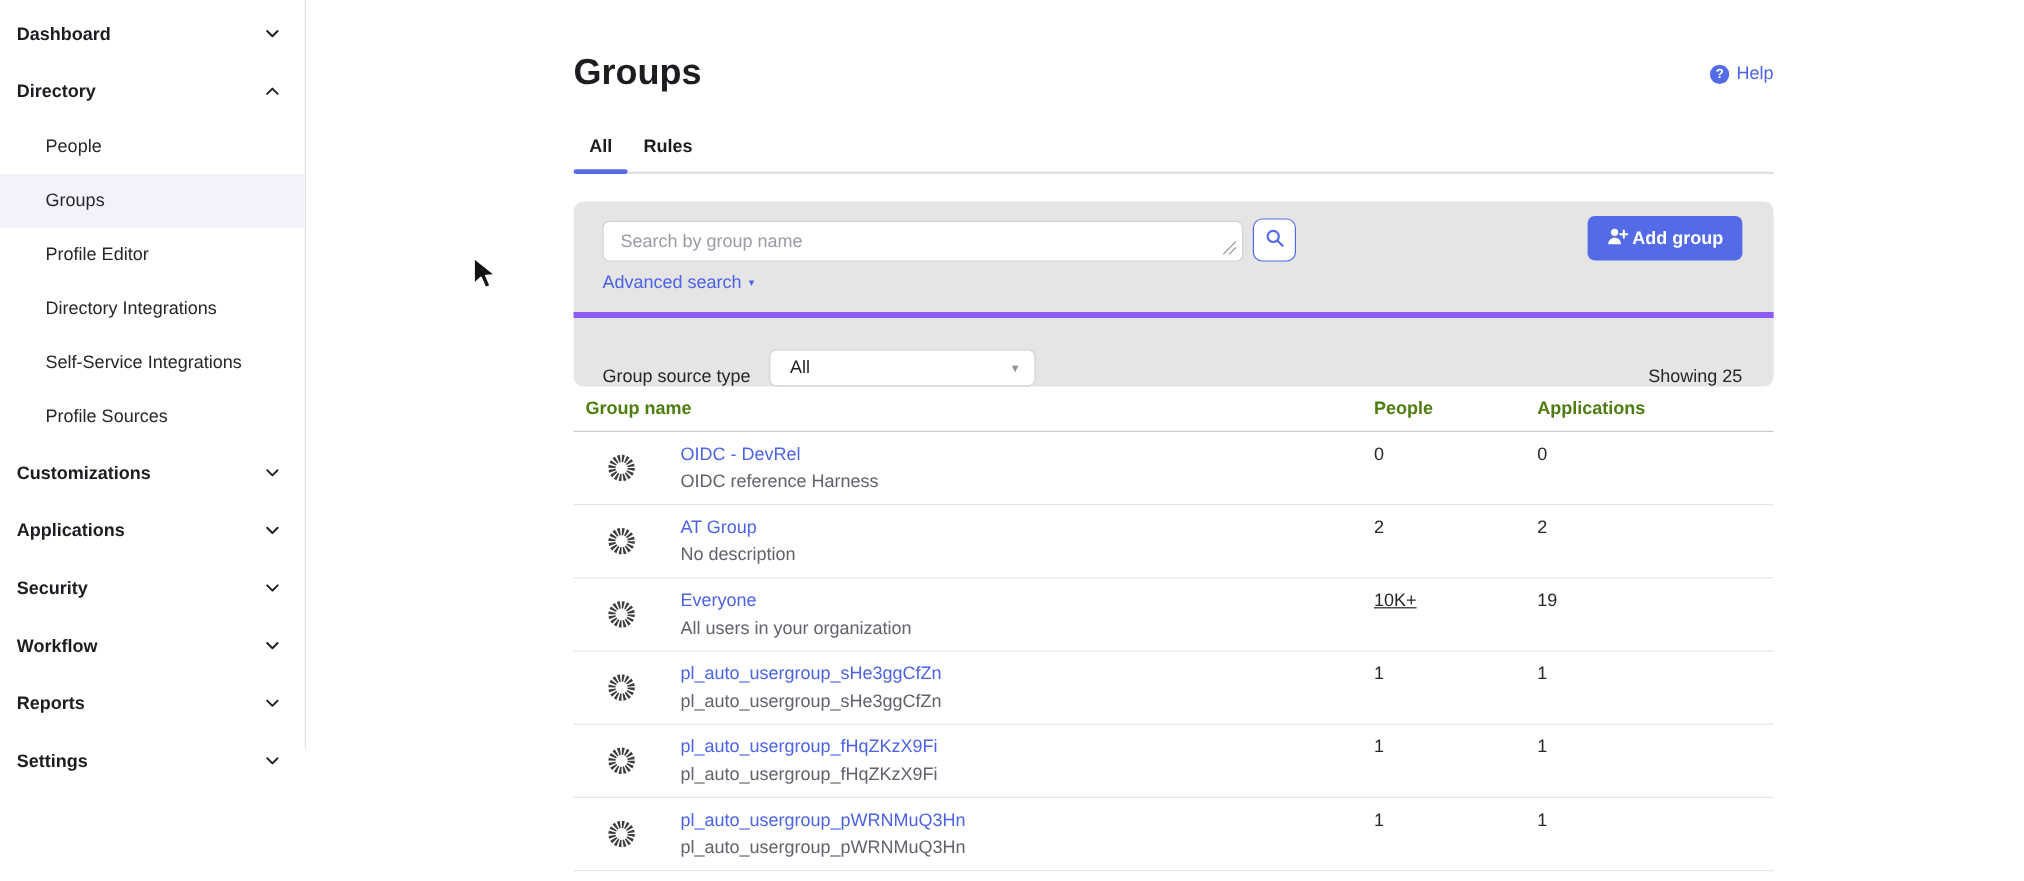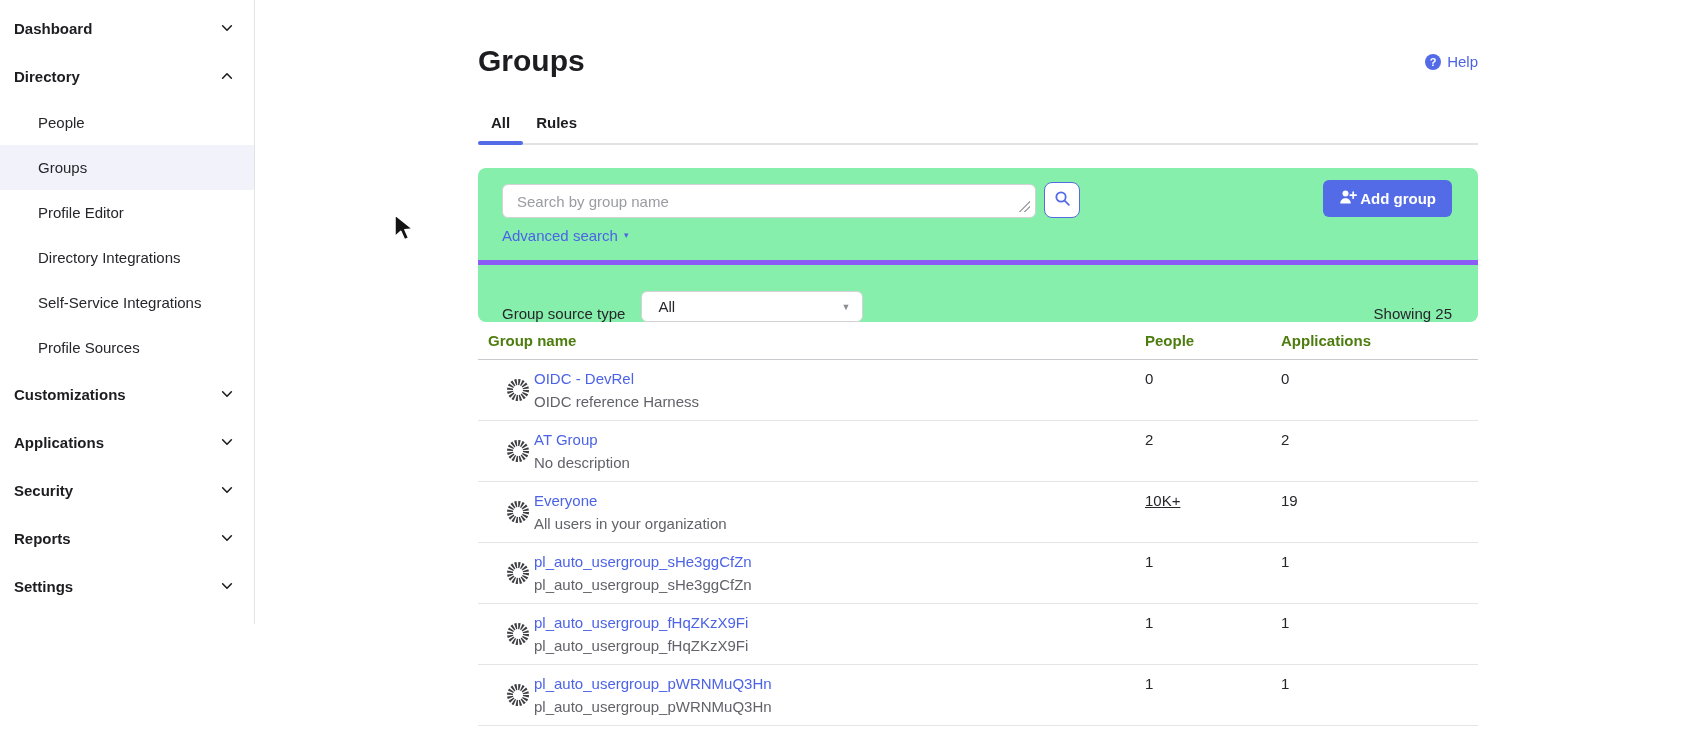--- a/index.html
+++ b/index.html
@@ -26,21 +26,21 @@
                 font-size:11px; font-weight:bold; display:flex; align-items:center; justify-content:center; }
 
   .page-title { padding-top:44px; font-size:30px; font-weight:600; color:#1d1d21; }
 
   .tab-bar { display:flex; margin-top:36px; border-bottom:2px solid #e2e2e5; }
   .tab { padding:0 13px 12px; font-size:15px; font-weight:bold; color:#1d1d21; position:relative; cursor:pointer; }
   .tab.active::after { content:""; position:absolute; left:0; right:0; bottom:-2px; height:4px;
                        background:#546be7; border-radius:2px; }
 
   
-  .card { margin-top:23px; width:1000px; background:#86efac; border-radius:8px; }
+  .card { margin-top:23px; width:1000px; background:#e5e5e5; border-radius:8px; }
   .card-top { position:relative; height:92px; }
   .search-wrap { position:absolute; left:24px; top:16px; width:534px; height:34px; }
   .search-input { width:100%; height:100%; border:1px solid #d2d2d7; border-radius:6px;
                   padding:0 26px 0 14px; font-size:15px; color:#272727; background:#fff;
                   font-family:"Liberation Sans", sans-serif; outline:none; }
   .search-input::placeholder { color:#9b9ba3; }
   .grip { position:absolute; right:6px; bottom:6px; width:11px; height:11px;
           background:linear-gradient(135deg, transparent 0 48%, #a8a8ae 48% 56%,
                      transparent 56% 70%, #a8a8ae 70% 78%, transparent 78%); }
   .search-btn { position:absolute; left:566px; top:14px; width:36px; height:36px;
@@ -62,21 +62,21 @@
   .dd-caret { color:#8d8d93; font-size:9px; }
   .showing { margin-left:auto; font-size:15px; color:#26262b; }
 
   
   .thead { display:flex; height:38px; align-items:center; border-bottom:1px solid #cacace;
            font-size:15px; font-weight:bold; color:#4d7c0f; }
   .col-name { width:667px; padding-left:10px; }
   .col-people { width:136px; }
   .col-apps { flex:1; }
   .trow { display:flex; height:61px; border-bottom:1px solid #e5e5e8; }
-  .trow .col-name { display:flex; gap:3px; padding-left:27px; }
+  .trow .col-name { display:flex; gap:36px; padding-left:27px; }
   .gicon { align-self:center; width:26px; height:26px; flex:none; }
   .gtext { padding-top:9px; }
   .gname { font-size:15px; line-height:20px; color:#4c63e6; cursor:pointer; }
   .gdesc { font-size:15px; line-height:20px; color:#62626a; margin-top:3px; }
   .trow .col-people, .trow .col-apps { padding-top:9px; font-size:15px; line-height:20px; color:#26262b; }
   .num-link { text-decoration:underline; cursor:pointer; }
 
   .cursor { position:absolute; left:392px; top:214px; pointer-events:none; }
 </style>
 </head>
@@ -128,20 +128,28 @@
   <div class="nav-top">
     <span>Applications</span>
     <span class="chev">
       <svg width="14" height="14" viewBox="0 0 16 16">
           <path d="M3 5.5 l5 5 5-5" fill="none" stroke="#1d1d21" stroke-width="1.8" stroke-linecap="round" stroke-linejoin="round"></path>
         </svg>
     </span>
   </div>
   <div class="nav-top">
     <span>Security</span>
+    <span class="chev">
+      <svg width="14" height="14" viewBox="0 0 16 16">
+          <path d="M3 5.5 l5 5 5-5" fill="none" stroke="#1d1d21" stroke-width="1.8" stroke-linecap="round" stroke-linejoin="round"></path>
+        </svg>
+    </span>
+  </div>
+  <div class="nav-top">
+    <span>Workflow</span>
     <span class="chev">
       <svg width="14" height="14" viewBox="0 0 16 16">
           <path d="M3 5.5 l5 5 5-5" fill="none" stroke="#1d1d21" stroke-width="1.8" stroke-linecap="round" stroke-linejoin="round"></path>
         </svg>
     </span>
   </div>
   <div class="nav-top">
     <span>Reports</span>
     <span class="chev">
       <svg width="14" height="14" viewBox="0 0 16 16">

